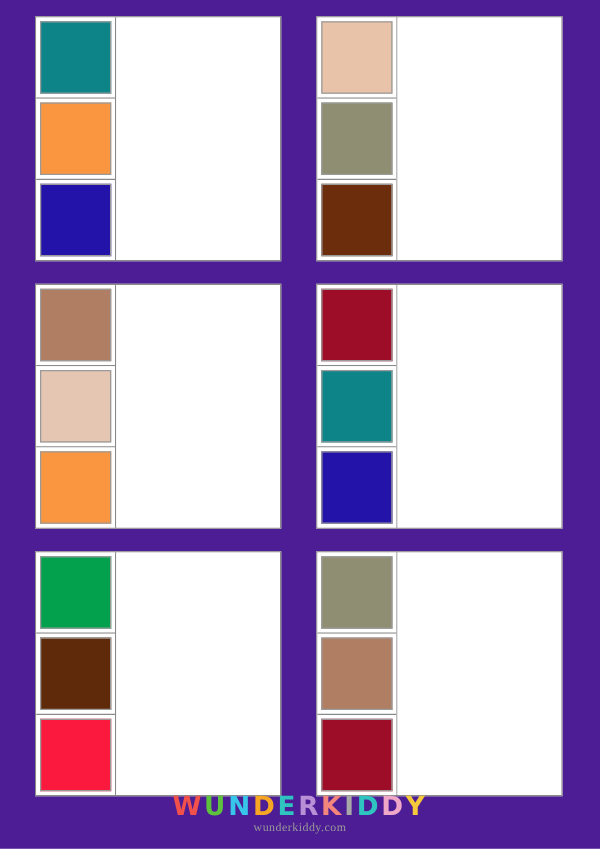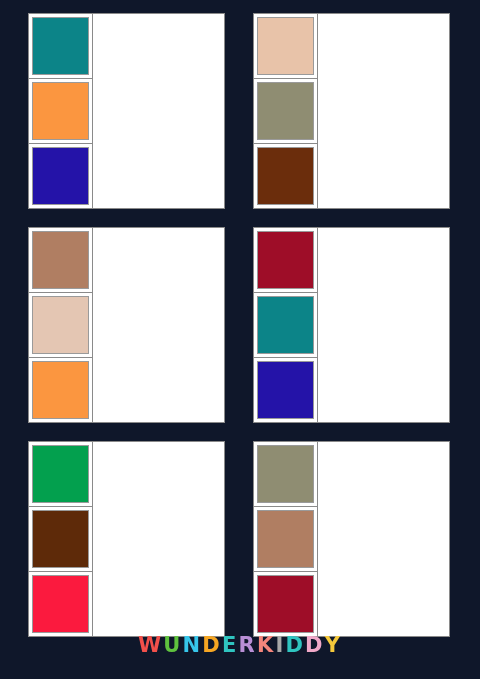--- a/index.html
+++ b/index.html
@@ -13,21 +13,21 @@
     font-family: "Liberation Sans", sans-serif;
     overflow: hidden;
     position: relative;
   }
 
   #worksheet {
     position: absolute;
     left: 0; top: 0;
     width: 480px;
     height: 679px;
-    background: #0f172a;
+    background: #4c1d95;
   }
 
   
   #card-grid {
     position: absolute;
     left: 28px;
     top: 13px;
     width: 422px;
     display: flex;
     flex-wrap: wrap;
@@ -200,17 +200,18 @@
             <div class="swatch-chip" style="background: rgb(158, 13, 40);"></div>
           </div>
         </div>
         <div class="answer-area"></div>
       </div>
     </div>
 
   <div id="footer">
     <div id="brand-block">
       <div id="brand-logo"><span style="color: rgb(242, 80, 75);">W</span><span style="color: rgb(95, 194, 62);">U</span><span style="color: rgb(55, 198, 234);">N</span><span style="color: rgb(246, 166, 35);">D</span><span style="color: rgb(47, 196, 192);">E</span><span style="color: rgb(185, 143, 214);">R</span><span style="color: rgb(244, 133, 124);">K</span><span style="color: rgb(168, 168, 168);">I</span><span style="color: rgb(47, 196, 192);">D</span><span style="color: rgb(240, 168, 200);">D</span><span style="color: rgb(245, 201, 59);">Y</span></div>
+      <div id="brand-url">wunderkiddy.com</div>
     </div>
 
   </div>
 
 </div>
 
 </body></html>

